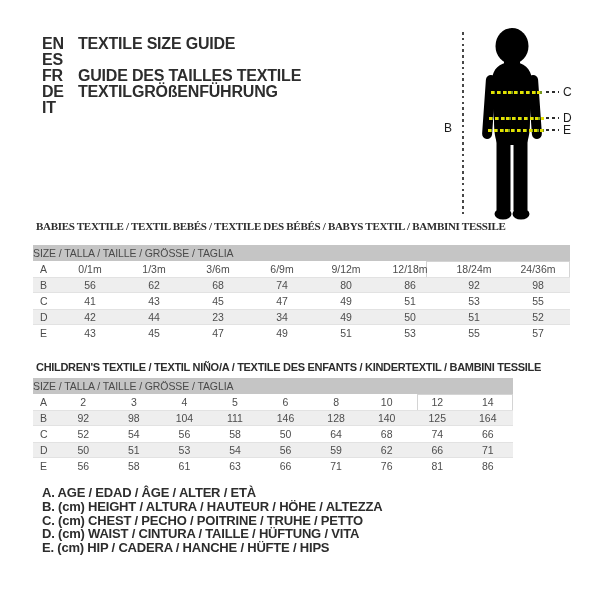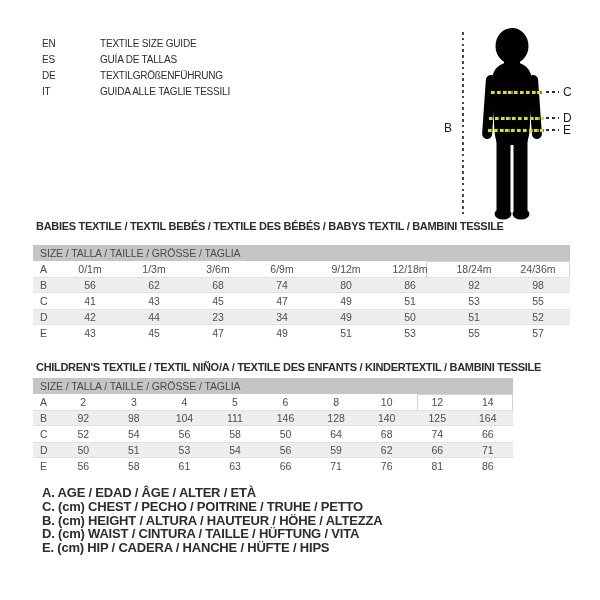--- a/index.html
+++ b/index.html
@@ -3,22 +3,22 @@
 <meta charset="utf-8">
 <style>
   html,body { margin:0; padding:0; background:#ffffff; }
   .page {
     position:relative; width:600px; height:600px; background:#ffffff;
     font-family:"Liberation Sans", sans-serif; color:#333; overflow:hidden;
   }
 
   
   .lang-list { position:absolute; left:42px; top:36px; }
-  .lang-row { display:flex; height:16px; line-height:16px; font-size:10px;
-              font-weight:normal; letter-spacing:-0.2px; color:#2d2d2d;gap:22px; }
+  .lang-row { display:flex; height:16px; line-height:16px; font-size:16px;
+              font-weight:bold; letter-spacing:-0.2px; color:#2d2d2d; }
   .lang-code { width:36px; }
 
   
   .fig-svg { position:absolute; left:450px; top:25px; width:110px; height:200px; }
   .vline { position:absolute; left:462px; top:32px; width:1.5px; height:186px;
            background:repeating-linear-gradient(180deg,#474747 0 2.5px,transparent 2.5px 5.8px); }
   .mline { position:absolute; height:2.5px;
            background:repeating-linear-gradient(90deg,#e4e000 0 3px,#78991e 3px 4.2px,transparent 4.2px 5.8px); }
   .mline.c { left:491px; top:91px; width:52px; }
   .mline.d { left:489px; top:117px; width:55px; }
@@ -30,29 +30,29 @@
   .connector.e { left:546px; top:129px; }
   .mlabel { position:absolute; font-size:12px; color:#1c1c1c; }
   .mlabel.b { left:444px; top:121px; }
   .mlabel.c { left:563px; top:85px; }
   .mlabel.d { left:563px; top:111px; }
   .mlabel.e { left:563px; top:123px; }
 
   
   .sec-title { position:absolute; left:36px; font-size:11px; font-weight:bold;
                letter-spacing:-0.3px; color:#2d2d2d; white-space:nowrap; }
-  .sec-title.babies { top:220px; }
+  .sec-title.babies { top:220px;font-family:Liberation Serif, serif; }
   .sec-title.children { top:361px; }
 
   
   .dtable { position:absolute; left:33px; }
   .dtable.babies { top:245px; width:537px; }
   .dtable.children { top:378px; width:480px; }
   .band { height:16px; line-height:16px; background:#c5c5c5; color:#4a4a4a;
-          font-size:10.5px; padding-left:7px; letter-spacing:-0.1px; }
+          font-size:10.5px; letter-spacing:-0.1px; }
   .trow { position:relative; z-index:4; display:flex; height:16px; line-height:16px;
           font-size:10.5px; color:#4d4d4d; }
   .trow.alt { background:#eeeeee; box-sizing:border-box;
           border-top:1px solid #e2e2e2; border-bottom:1px solid #e2e2e2; line-height:14px; }
   .tcell { flex:1; text-align:center; }
   .tcell.label { flex:0 0 25px; text-align:left; padding-left:7px; box-sizing:border-box; }
   .artifact { position:absolute; background:#ffffff; border:1px solid #d4d4d4;
           z-index:3; box-sizing:border-box; }
   .artifact.babies { left:393px; top:16px; width:144px; height:17px; }
   .artifact.children { left:384px; top:16px; width:96px; height:17px; }
@@ -67,29 +67,31 @@
 
 <div class="page">
 
   <div class="lang-list">
     <div class="lang-row">
       <span class="lang-code">EN</span>
       <span>TEXTILE SIZE GUIDE</span>
     </div>
     <div class="lang-row">
       <span class="lang-code">ES</span>
-      <span>GUÍA DE TALLAS</span>
+    </div>
+    <div class="lang-row">
+      <span class="lang-code">FR</span>
+      <span>GUIDE DES TAILLES TEXTILE</span>
     </div>
     <div class="lang-row">
       <span class="lang-code">DE</span>
       <span>TEXTILGRÖßENFÜHRUNG</span>
     </div>
     <div class="lang-row">
       <span class="lang-code">IT</span>
-      <span>GUIDA ALLE TAGLIE TESSILI</span>
     </div>
   </div>
 
   <svg class="fig-svg" viewBox="0 0 110 200">
     <g fill="#000000">
       <ellipse cx="62" cy="21" rx="16.5" ry="18"></ellipse>
       <rect x="54" y="30" width="16" height="14"></rect>
       <path d="M62,37 C50,37 43,44 42,54 C41,66 43,82 44,95 C44,106 45,114 48,120 L76,120 C79,114 80,106 80,95 C81,82 83,66 82,54 C81,44 74,37 62,37 Z"></path>
       <rect x="34" y="50" width="10" height="64" rx="5" transform="rotate(4 39 82)"></rect>
       <rect x="80" y="50" width="10" height="64" rx="5" transform="rotate(-4 85 82)"></rect>
@@ -237,19 +239,19 @@
           <div class="tcell">71</div>
           <div class="tcell">76</div>
           <div class="tcell">81</div>
           <div class="tcell">86</div>
         </div>
       </div>
   </div>
 
   <div class="legend">
     <div class="legend-row">A. AGE / EDAD / ÂGE / ALTER / ETÀ</div>
+    <div class="legend-row">B. (cm) HEIGHT / ALTURA / HAUTEUR / HÖHE / ALTEZZA</div>
     <div class="legend-row">C. (cm) CHEST / PECHO / POITRINE / TRUHE / PETTO</div>
-    <div class="legend-row">B. (cm) HEIGHT / ALTURA / HAUTEUR / HÖHE / ALTEZZA</div>
     <div class="legend-row">D. (cm) WAIST / CINTURA / TAILLE / HÜFTUNG / VITA</div>
     <div class="legend-row">E. (cm) HIP / CADERA / HANCHE / HÜFTE / HIPS</div>
   </div>
 
 </div>
 
 </body></html>

